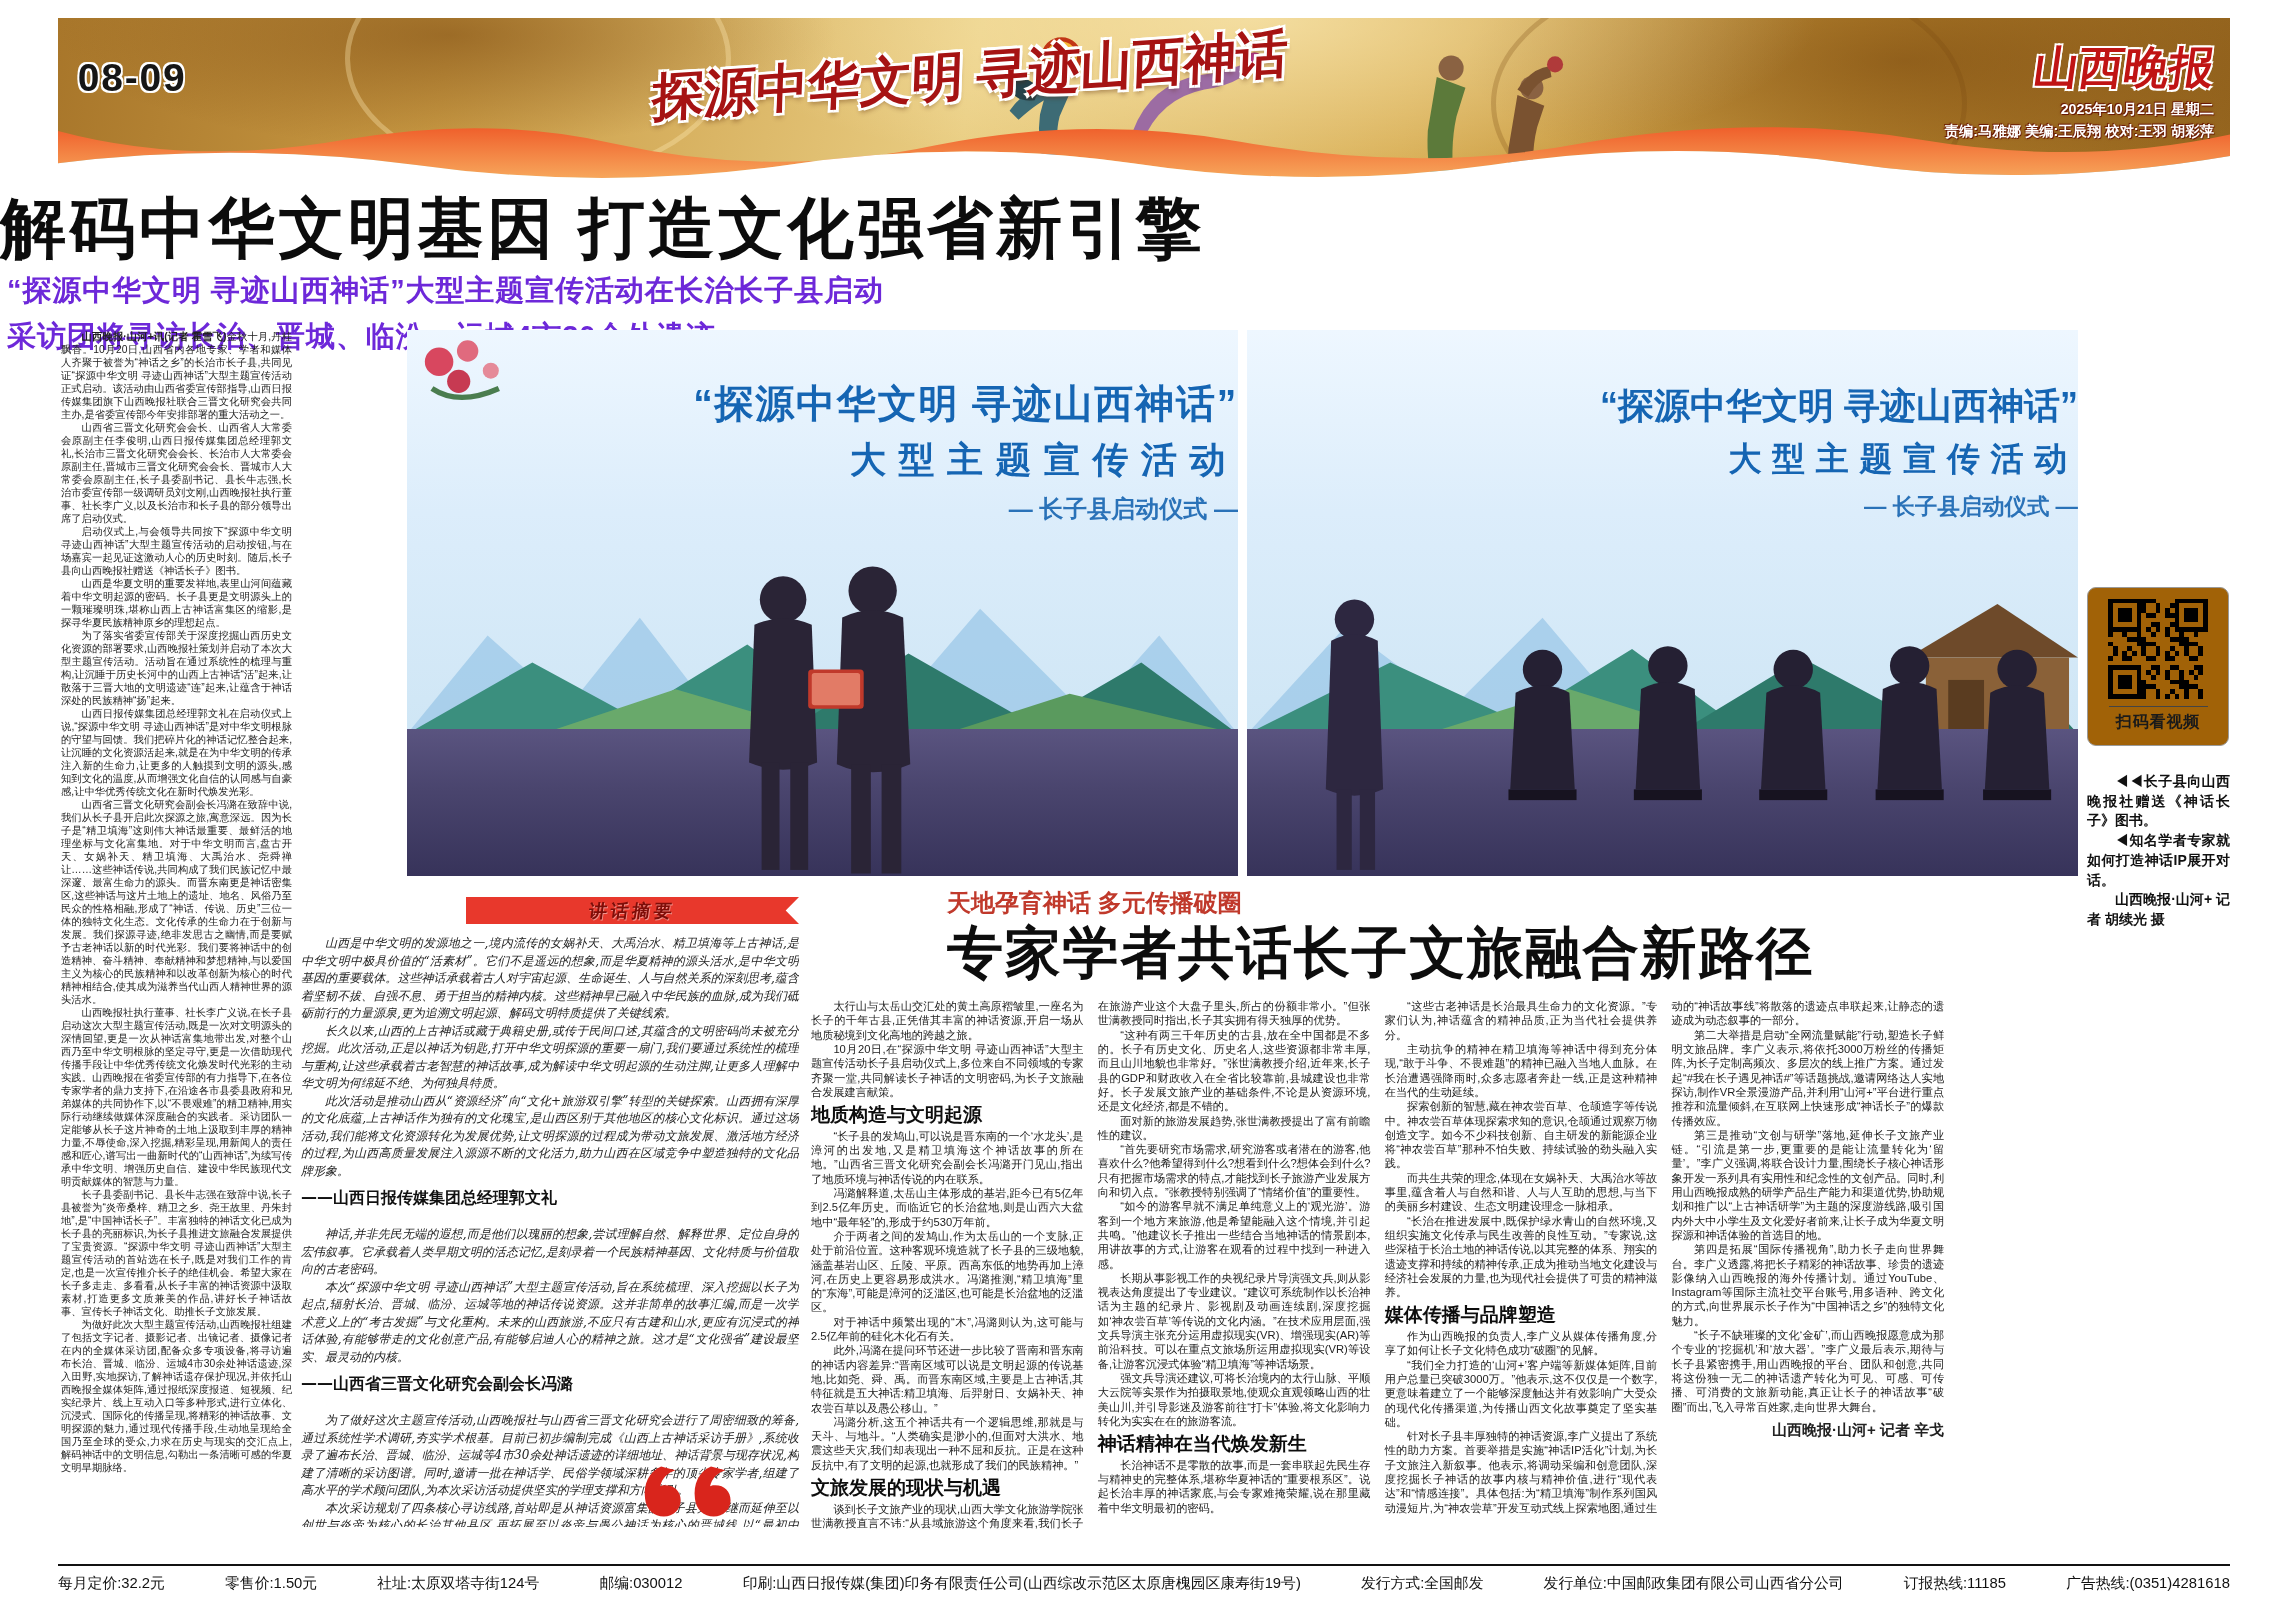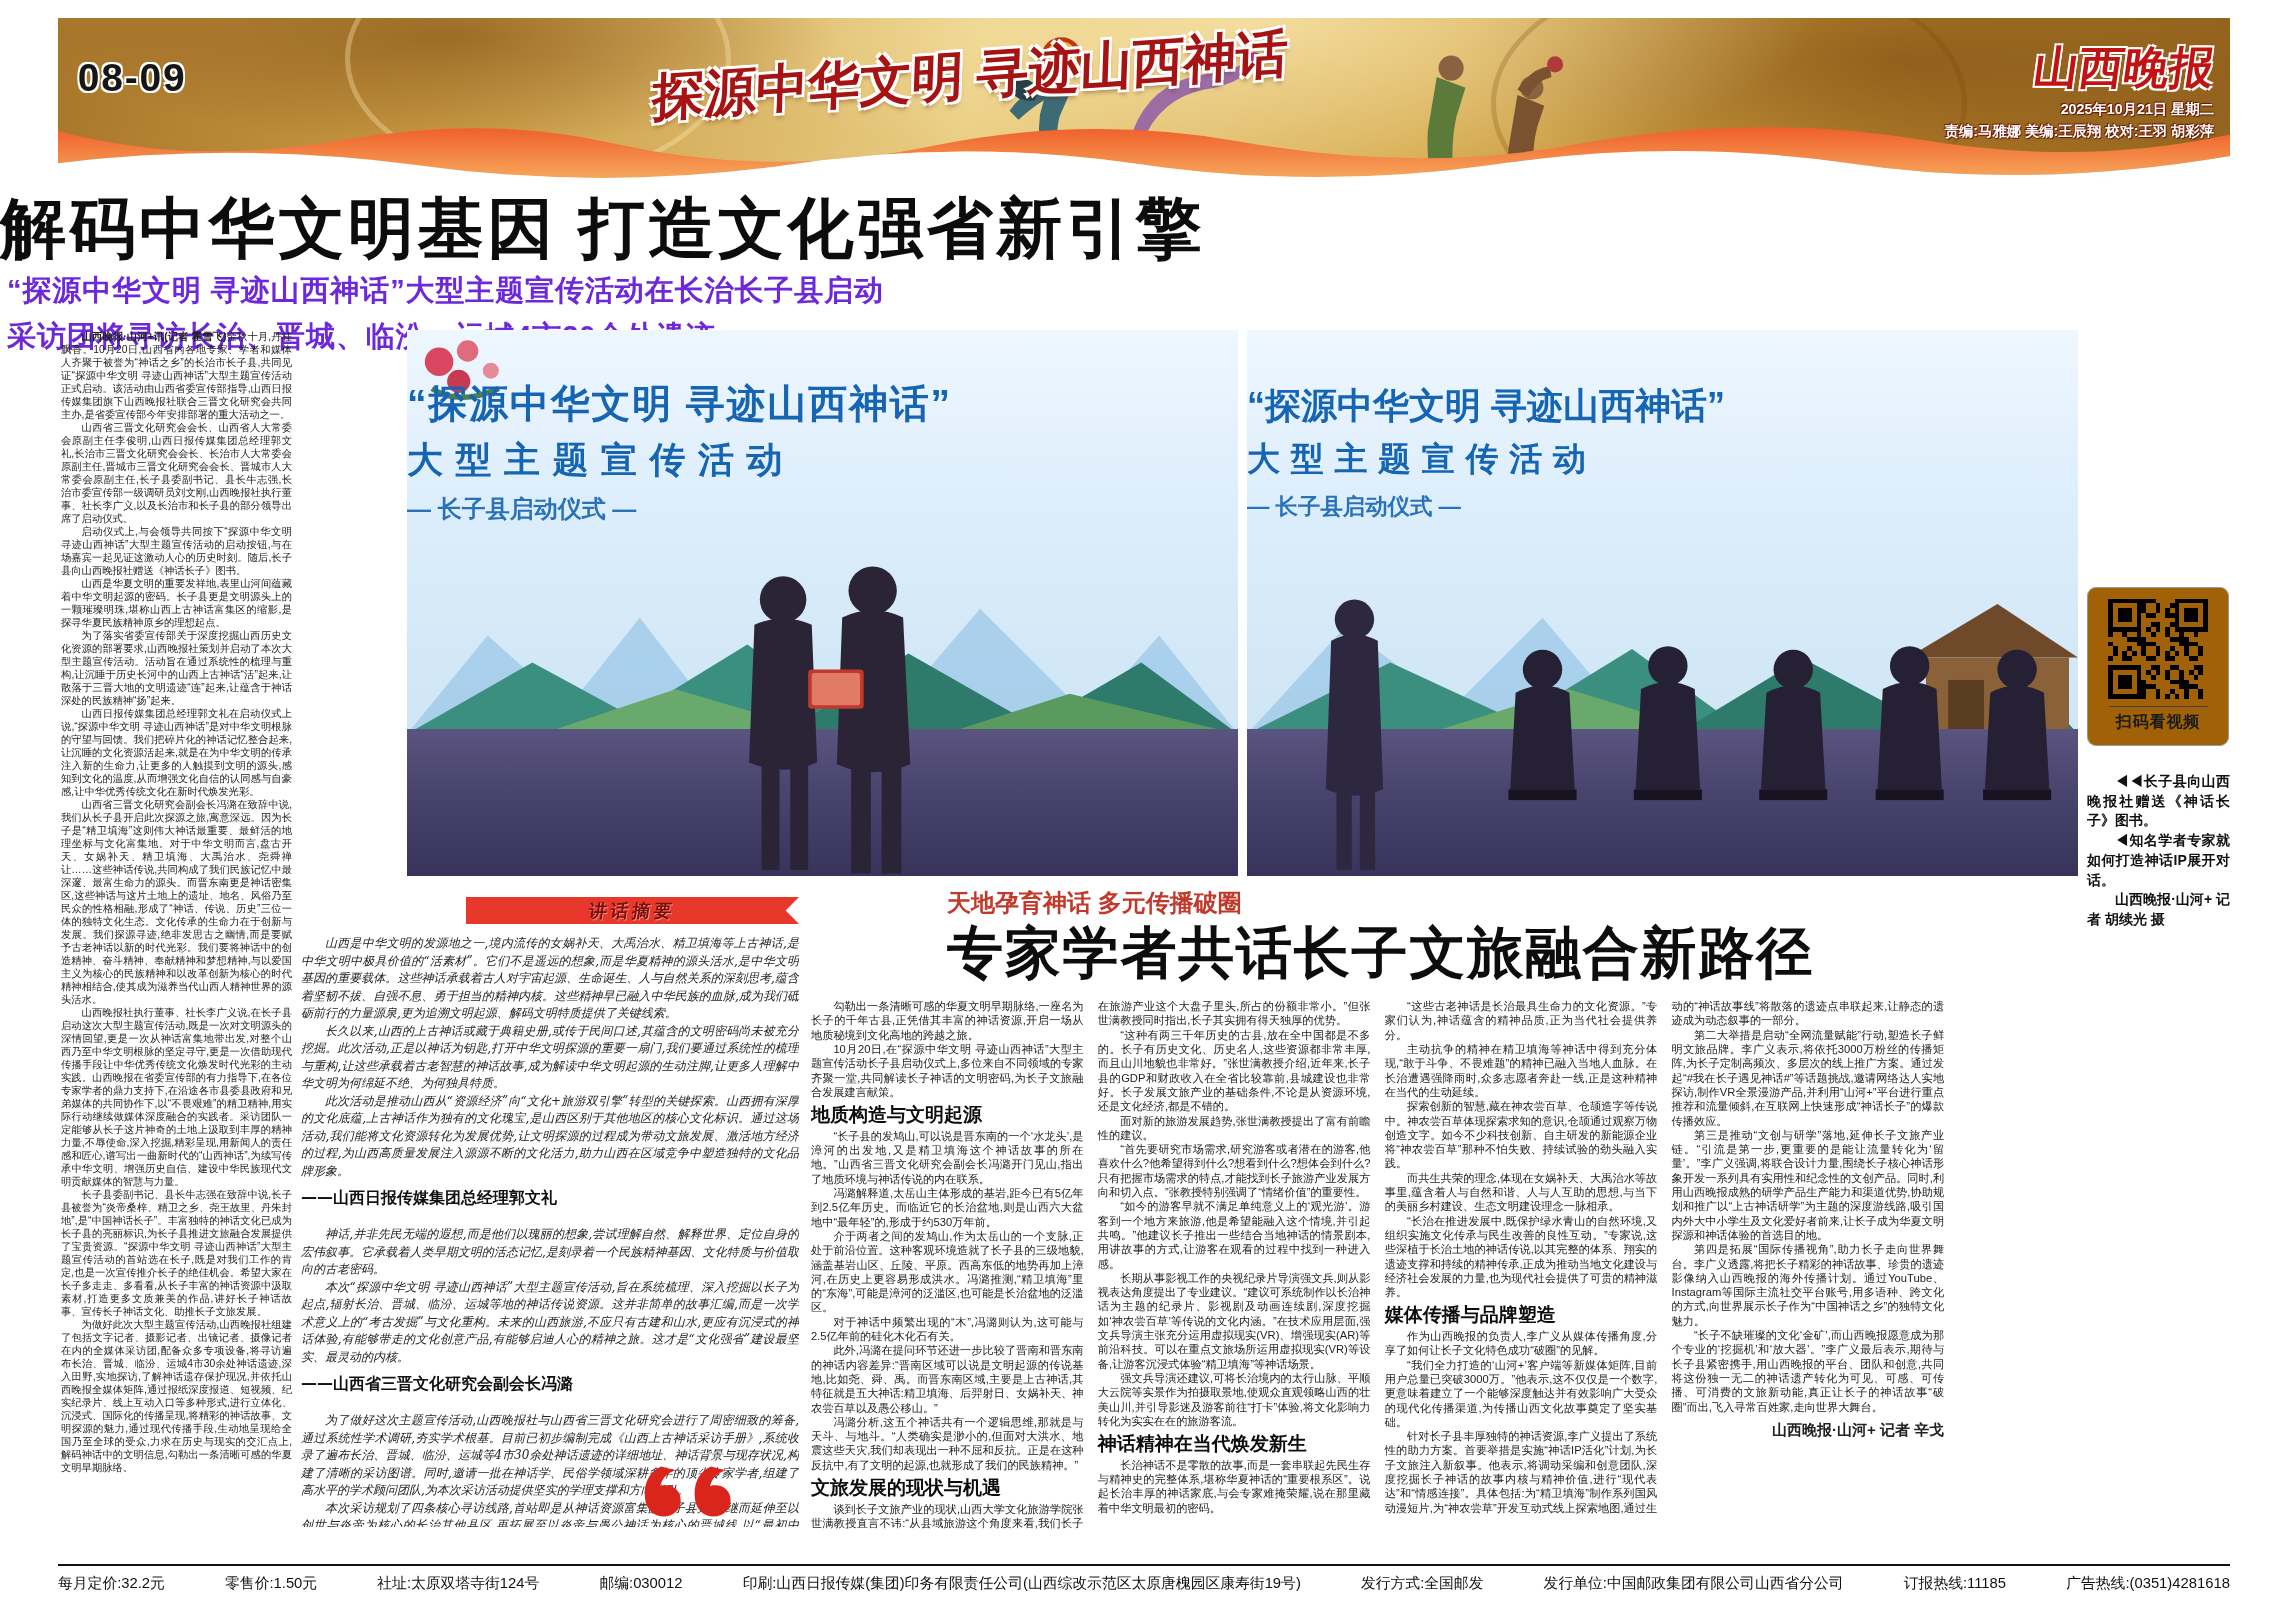--- a/index.html
+++ b/index.html
@@ -38,21 +38,21 @@
     font-size:10.3px;line-height:13px;text-align:justify;color:#222;}
   .lead-col p{margin:0;text-indent:2em;}
   .lead-col .lead-in{font-weight:800;}
 
   
   .photo{position:absolute;top:330px;height:546px;overflow:hidden;background:#cfe3f2;}
   .photo1{left:407px;width:831px;}
   .photo2{left:1247px;width:831px;}
   .backdrop{position:absolute;left:0;top:0;width:100%;height:74%;
     background:linear-gradient(180deg,#eef7ff 0%,#dcedfb 45%,#cfe6f5 100%);}
-  .ph-t1{position:absolute;width:100%;text-align:left;color:#1565b3;font-weight:900;}
+  .ph-t1{position:absolute;width:100%;text-align:right;color:#1565b3;font-weight:900;}
   .photo1 .t1{top:47px;font-size:39px;letter-spacing:1.8px;}
   .photo1 .t2{top:106px;font-size:36px;letter-spacing:12.5px;}
   .photo1 .t3{top:163px;font-size:24px;font-weight:700;color:#2a72b8;}
   .photo2 .t1{top:52px;font-size:36px;}
   .photo2 .t2{top:107px;font-size:33px;letter-spacing:10.7px;}
   .photo2 .t3{top:161px;font-size:22.4px;font-weight:700;color:#2a72b8;}
   .mountains{position:absolute;left:0;bottom:26%;width:100%;height:179px;}
   .stage{position:absolute;left:0;bottom:0;width:100%;height:27%;
     background:linear-gradient(180deg,#5a5480 0%,#4a456e 40%,#37335a 100%);}
   .people{position:absolute;left:0;bottom:0;width:100%;height:70%;}
@@ -736,21 +736,21 @@
     </g>
   </svg>
 </div>
 
 <div class="feature">
   <div class="feat-head">
     <p class="kicker">天地孕育神话 多元传播破圈</p>
     <h2 class="feat-headline">专家学者共话长子文旅融合新路径</h2>
   </div>
   <div class="feat-body" id="feat-body">
-      <p>勾勒出一条清晰可感的华夏文明早期脉络,一座名为长子的千年古县,正凭借其丰富的神话资源,开启一场从地质秘境到文化高地的跨越之旅。</p>
+      <p>太行山与太岳山交汇处的黄土高原褶皱里,一座名为长子的千年古县,正凭借其丰富的神话资源,开启一场从地质秘境到文化高地的跨越之旅。</p>
       <p>10月20日,在“探源中华文明 寻迹山西神话”大型主题宣传活动长子县启动仪式上,多位来自不同领域的专家齐聚一堂,共同解读长子神话的文明密码,为长子文旅融合发展建言献策。</p>
       <h4>地质构造与文明起源</h4>
       <p>“长子县的发鸠山,可以说是晋东南的一个‘水龙头’,是漳河的出发地,又是精卫填海这个神话故事的所在地。”山西省三晋文化研究会副会长冯潞开门见山,指出了地质环境与神话传说的内在联系。</p>
       <p>冯潞解释道,太岳山主体形成的基岩,距今已有5亿年到2.5亿年历史。而临近它的长治盆地,则是山西六大盆地中“最年轻”的,形成于约530万年前。</p>
       <p>介于两者之间的发鸠山,作为太岳山的一个支脉,正处于前沿位置。这种客观环境造就了长子县的三级地貌,涵盖基岩山区、丘陵、平原。西高东低的地势再加上漳河,在历史上更容易形成洪水。冯潞推测,“精卫填海”里的“东海”,可能是漳河的泛滥区,也可能是长治盆地的泛滥区。</p>
       <p>对于神话中频繁出现的“木”,冯潞则认为,这可能与2.5亿年前的硅化木化石有关。</p>
       <p>此外,冯潞在提问环节还进一步比较了晋南和晋东南的神话内容差异:“晋南区域可以说是文明起源的传说基地,比如尧、舜、禹。而晋东南区域,主要是上古神话,其特征就是五大神话:精卫填海、后羿射日、女娲补天、神农尝百草以及愚公移山。”</p>
       <p>冯潞分析,这五个神话共有一个逻辑思维,那就是与天斗、与地斗。“人类确实是渺小的,但面对大洪水、地震这些天灾,我们却表现出一种不屈和反抗。正是在这种反抗中,有了文明的起源,也就形成了我们的民族精神。”</p>
       <h4>文旅发展的现状与机遇</h4>
       <p>谈到长子文旅产业的现状,山西大学文化旅游学院张世满教授直言不讳:“从县域旅游这个角度来看,我们长子在旅游产业这个大盘子里头,所占的份额非常小。”但张世满教授同时指出,长子其实拥有得天独厚的优势。</p>

